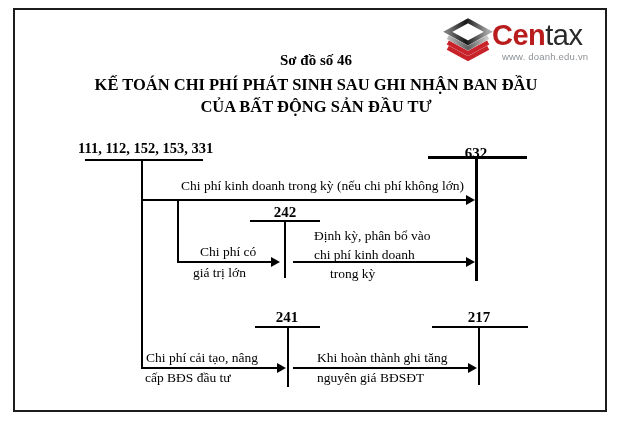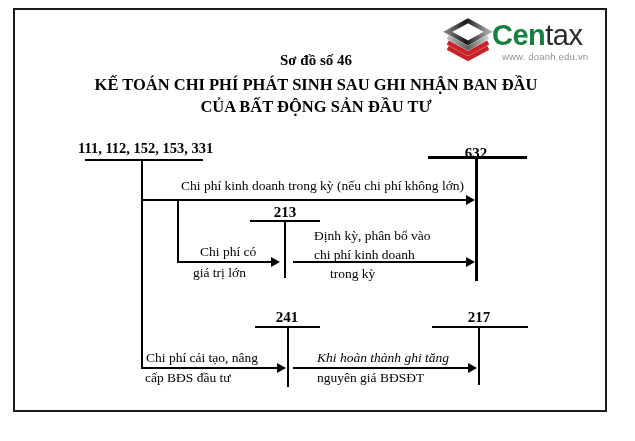--- a/index.html
+++ b/index.html
@@ -54,38 +54,38 @@
             <stop offset="0.5" stop-color="#5f5f5f"></stop>
             <stop offset="1" stop-color="#cfcfcf"></stop>
         </linearGradient>
       </defs>
       <path d="M26,3 L47,14.5 L26,26 L5,14.5 Z" fill="none" stroke="url(#gtop)" stroke-width="4.6"></path>
       <path d="M5,20 L26,31.5 L47,20" fill="none" stroke="url(#ggray)" stroke-width="4.6"></path>
       <path d="M5,25.5 L26,37 L47,25.5" fill="none" stroke="#c8232a" stroke-width="4.6"></path>
       <path d="M5,31 L26,42.5 L47,31" fill="none" stroke="#c8232a" stroke-width="4.6"></path>
     </svg>
     <div class="brand">
-      <span class="p1" style="color:#15803d">Cen</span><span class="p2" style="color:#2a2a2a">tax</span>
+      <span class="p1" style="color:#b91c1c">Cen</span><span class="p2" style="color:#2a2a2a">tax</span>
     </div>
     <div class="tagline" style="color:#8e9296">www. doanh.edu.vn</div>
   </div>
 
   <div class="title t1">Sơ đồ số 46</div>
   <div class="title t2">KẾ TOÁN CHI PHÍ PHÁT SINH SAU GHI NHẬN BAN ĐẦU</div>
   <div class="title t3">CỦA BẤT ĐỘNG SẢN ĐẦU TƯ</div>
 
   <div class="acct-code" style="left:78px; top:140px; width:130px; text-align:left; font-size:14.5px;">111, 112, 152, 153, 331</div>
   <div class="hline" style="left:85px; top:159px; width:118px; height:2px;"></div>
   <div class="vline" style="left:141px; top:161px; width:2px; height:208px;"></div>
 
   <div class="acct-code" style="left:446px; top:145px;">632</div>
   <div class="hline" style="left:428px; top:156px; width:99px; height:3px;"></div>
   <div class="vline" style="left:475px; top:159px; width:3px; height:122px;"></div>
 
-  <div class="acct-code" style="left:255px; top:204px;">213</div>
+  <div class="acct-code" style="left:255px; top:204px;">242</div>
   <div class="hline" style="left:250px; top:220px; width:70px; height:2px;"></div>
   <div class="vline" style="left:284px; top:222px; width:2px; height:56px;"></div>
 
   <div class="acct-code" style="left:257px; top:309px;">241</div>
   <div class="hline" style="left:255px; top:326px; width:65px; height:2px;"></div>
   <div class="vline" style="left:287px; top:328px; width:2px; height:59px;"></div>
 
   <div class="acct-code" style="left:449px; top:309px;">217</div>
   <div class="hline" style="left:432px; top:326px; width:96px; height:2px;"></div>
   <div class="vline" style="left:478px; top:328px; width:2px; height:57px;"></div>
@@ -105,18 +105,18 @@
   <div class="flabel" style="left:314px; top:229px;">Định kỳ, phân bổ vào</div>
   <div class="flabel" style="left:314px; top:267px;margin-left:16px;">trong kỳ</div>
   <div class="hline" style="left:293px; top:261px; width:173px; height:2px;"></div>
   <div class="arrowhead" style="left:466px; top:257px;"></div>
 
   <div class="flabel" style="left:146px; top:351px;">Chi phí cải tạo, nâng</div>
   <div class="flabel" style="left:145px; top:371px;">cấp BĐS đầu tư</div>
   <div class="hline" style="left:141px; top:367px; width:136px; height:2px;"></div>
   <div class="arrowhead" style="left:277px; top:363px;"></div>
 
-  <div class="flabel" style="left:317px; top:351px;font-style:italic;">Khi hoàn thành ghi tăng</div>
+  <div class="flabel" style="left:317px; top:351px;">Khi hoàn thành ghi tăng</div>
   <div class="flabel" style="left:317px; top:371px;">nguyên giá BĐSĐT</div>
   <div class="hline" style="left:293px; top:367px; width:175px; height:2px;"></div>
   <div class="arrowhead" style="left:468px; top:363px;"></div>
 
 </div>
 
 </body></html>

